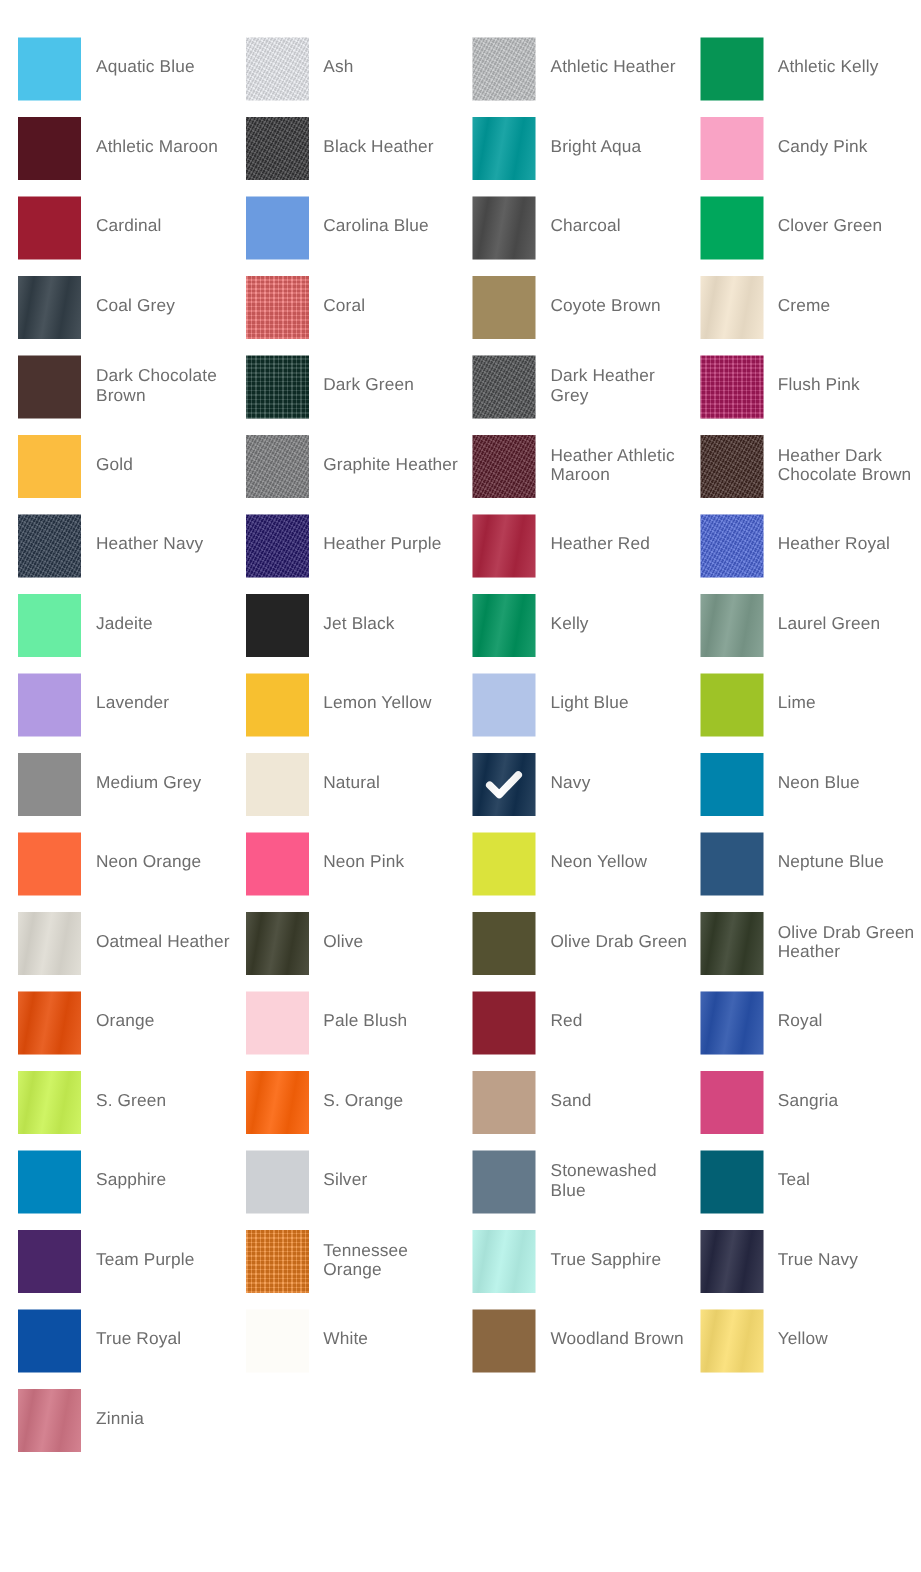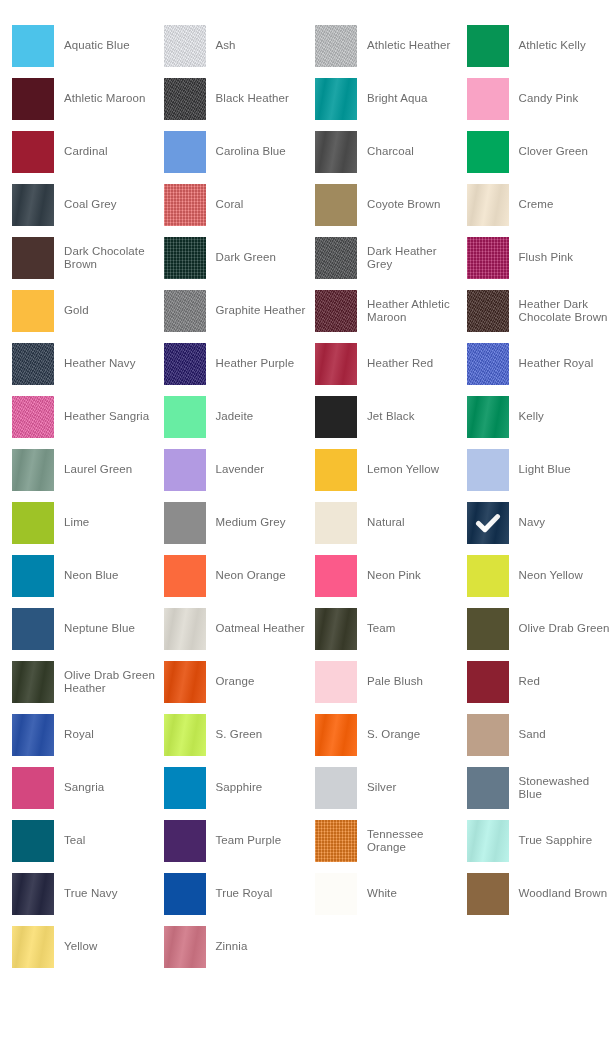--- a/index.html
+++ b/index.html
@@ -195,24 +195,20 @@
     </div>
     <div class="swatch-option" role="radio" aria-checked="false">
       <span class="swatch-chip tex-drape" title="Heather Red" style="background-color: rgb(173, 37, 64);"></span>
       <span class="swatch-label">Heather Red</span>
     </div>
     <div class="swatch-option" role="radio" aria-checked="false">
       <span class="swatch-chip tex-heather" title="Heather Royal" style="background-color: rgb(74, 100, 214);"></span>
       <span class="swatch-label">Heather Royal</span>
     </div>
     <div class="swatch-option" role="radio" aria-checked="false">
-      <span class="swatch-chip tex-heather" title="Heather Sangria" style="background-color: rgb(236, 95, 165);"></span>
-      <span class="swatch-label">Heather Sangria</span>
-    </div>
-    <div class="swatch-option" role="radio" aria-checked="false">
       <span class="swatch-chip" title="Jadeite" style="background-color: rgb(104, 237, 163);"></span>
       <span class="swatch-label">Jadeite</span>
     </div>
     <div class="swatch-option" role="radio" aria-checked="false">
       <span class="swatch-chip" title="Jet Black" style="background-color: rgb(36, 36, 36);"></span>
       <span class="swatch-label">Jet Black</span>
     </div>
     <div class="swatch-option" role="radio" aria-checked="false">
       <span class="swatch-chip tex-drape" title="Kelly" style="background-color: rgb(0, 146, 92);"></span>
       <span class="swatch-label">Kelly</span>
@@ -274,21 +270,21 @@
     <div class="swatch-option" role="radio" aria-checked="false">
       <span class="swatch-chip" title="Neptune Blue" style="background-color: rgb(44, 86, 127);"></span>
       <span class="swatch-label">Neptune Blue</span>
     </div>
     <div class="swatch-option" role="radio" aria-checked="false">
       <span class="swatch-chip tex-drape" title="Oatmeal Heather" style="background-color: rgb(222, 219, 210);"></span>
       <span class="swatch-label">Oatmeal Heather</span>
     </div>
     <div class="swatch-option" role="radio" aria-checked="false">
       <span class="swatch-chip tex-drape" title="Olive" style="background-color: rgb(58, 60, 42);"></span>
-      <span class="swatch-label">Team</span>
+      <span class="swatch-label">Olive</span>
     </div>
     <div class="swatch-option" role="radio" aria-checked="false">
       <span class="swatch-chip" title="Olive Drab Green" style="background-color: rgb(84, 81, 49);"></span>
       <span class="swatch-label">Olive Drab Green</span>
     </div>
     <div class="swatch-option" role="radio" aria-checked="false">
       <span class="swatch-chip tex-drape" title="Olive Drab Green Heather" style="background-color: rgb(52, 61, 41);"></span>
       <span class="swatch-label">Olive Drab Green Heather</span>
     </div>
     <div class="swatch-option" role="radio" aria-checked="false">

